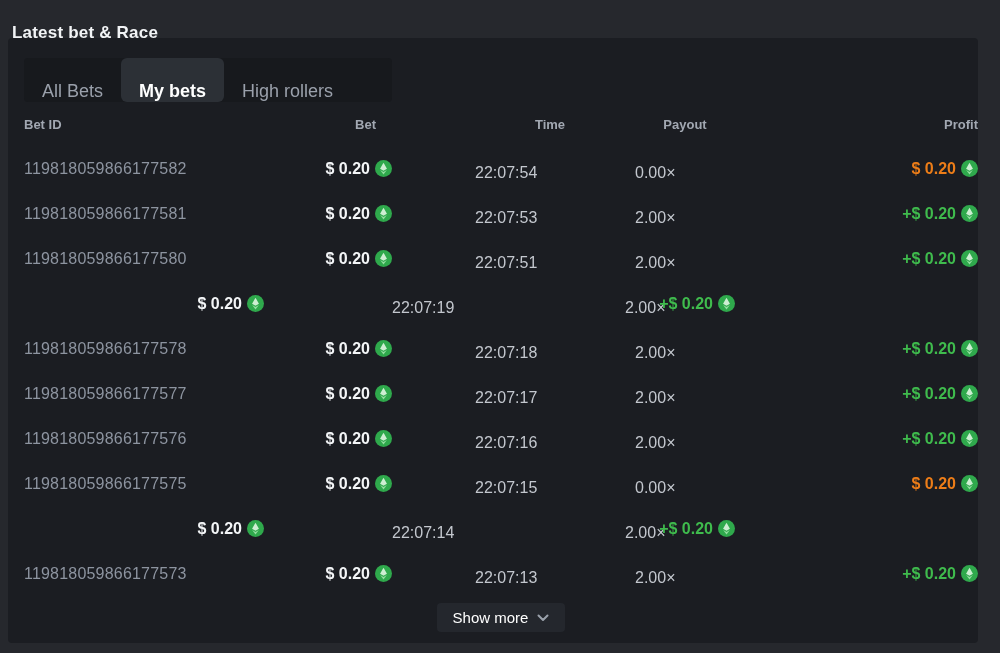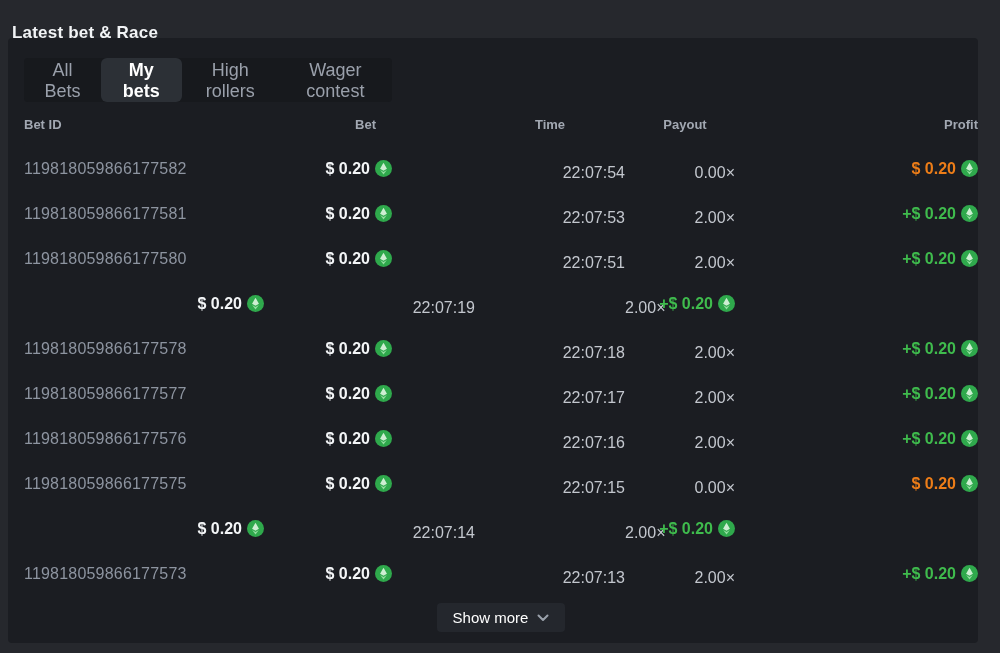--- a/index.html
+++ b/index.html
@@ -42,21 +42,21 @@
     align-items:center;
   }
   .thead{height:44px;font-size:13px;color:#a2a8b2;font-weight:bold;}
   .th.c-bet{text-align:right;padding-right:16px;}
   .th.c-time,.th.c-payout{text-align:center;}
   .th.c-profit{text-align:right;}
   .row{height:45px;font-size:16px;cursor:pointer;}
   .td.c-id{color:#8d94a0;letter-spacing:.2px;}
   .td.c-bet{display:flex;justify-content:flex-end;align-items:center;gap:5px;
             color:#f3f5f7;font-weight:700;}
-  .td.c-time,.td.c-payout{text-align:right;color:#c3c7ce;margin-top:8px;}
+  .td.c-time,.td.c-payout{text-align:left;color:#c3c7ce;margin-top:8px;}
   .td.c-profit{display:flex;justify-content:flex-end;align-items:center;gap:5px;font-weight:700;}
   .profit-value.win{color:var(--win,#3fbb4d);}
   .profit-value.loss{color:var(--loss,#ed7d18);}
   .coin{flex:0 0 auto;display:block;}
   
   .showmore-wrap{margin-top:7px;display:flex;justify-content:center;}
   .showmore{
     border:none;cursor:pointer;font-family:inherit;
     background:#24272d;color:#ffffff;font-size:15px;
     border-radius:4px;height:29px;padding:0 16px;
@@ -74,23 +74,20 @@
 
   <button class="tab">
       <span>All Bets</span>
     </button>
       <button class="tab active">
       <span>My bets</span>
     </button>
       <button class="tab">
       <span>High rollers</span>
     </button>
-      <button class="tab">
-      <span>Wager contest</span>
-    </button>
     </div>
 
   <div class="table">
 
     <div class="grid-row thead">
       <div class="th c-id">Bet ID</div>
       <div class="th c-bet">Bet</div>
       <div class="spacer"></div>
       <div class="th c-time">Time</div>
       <div class="spacer"></div>

